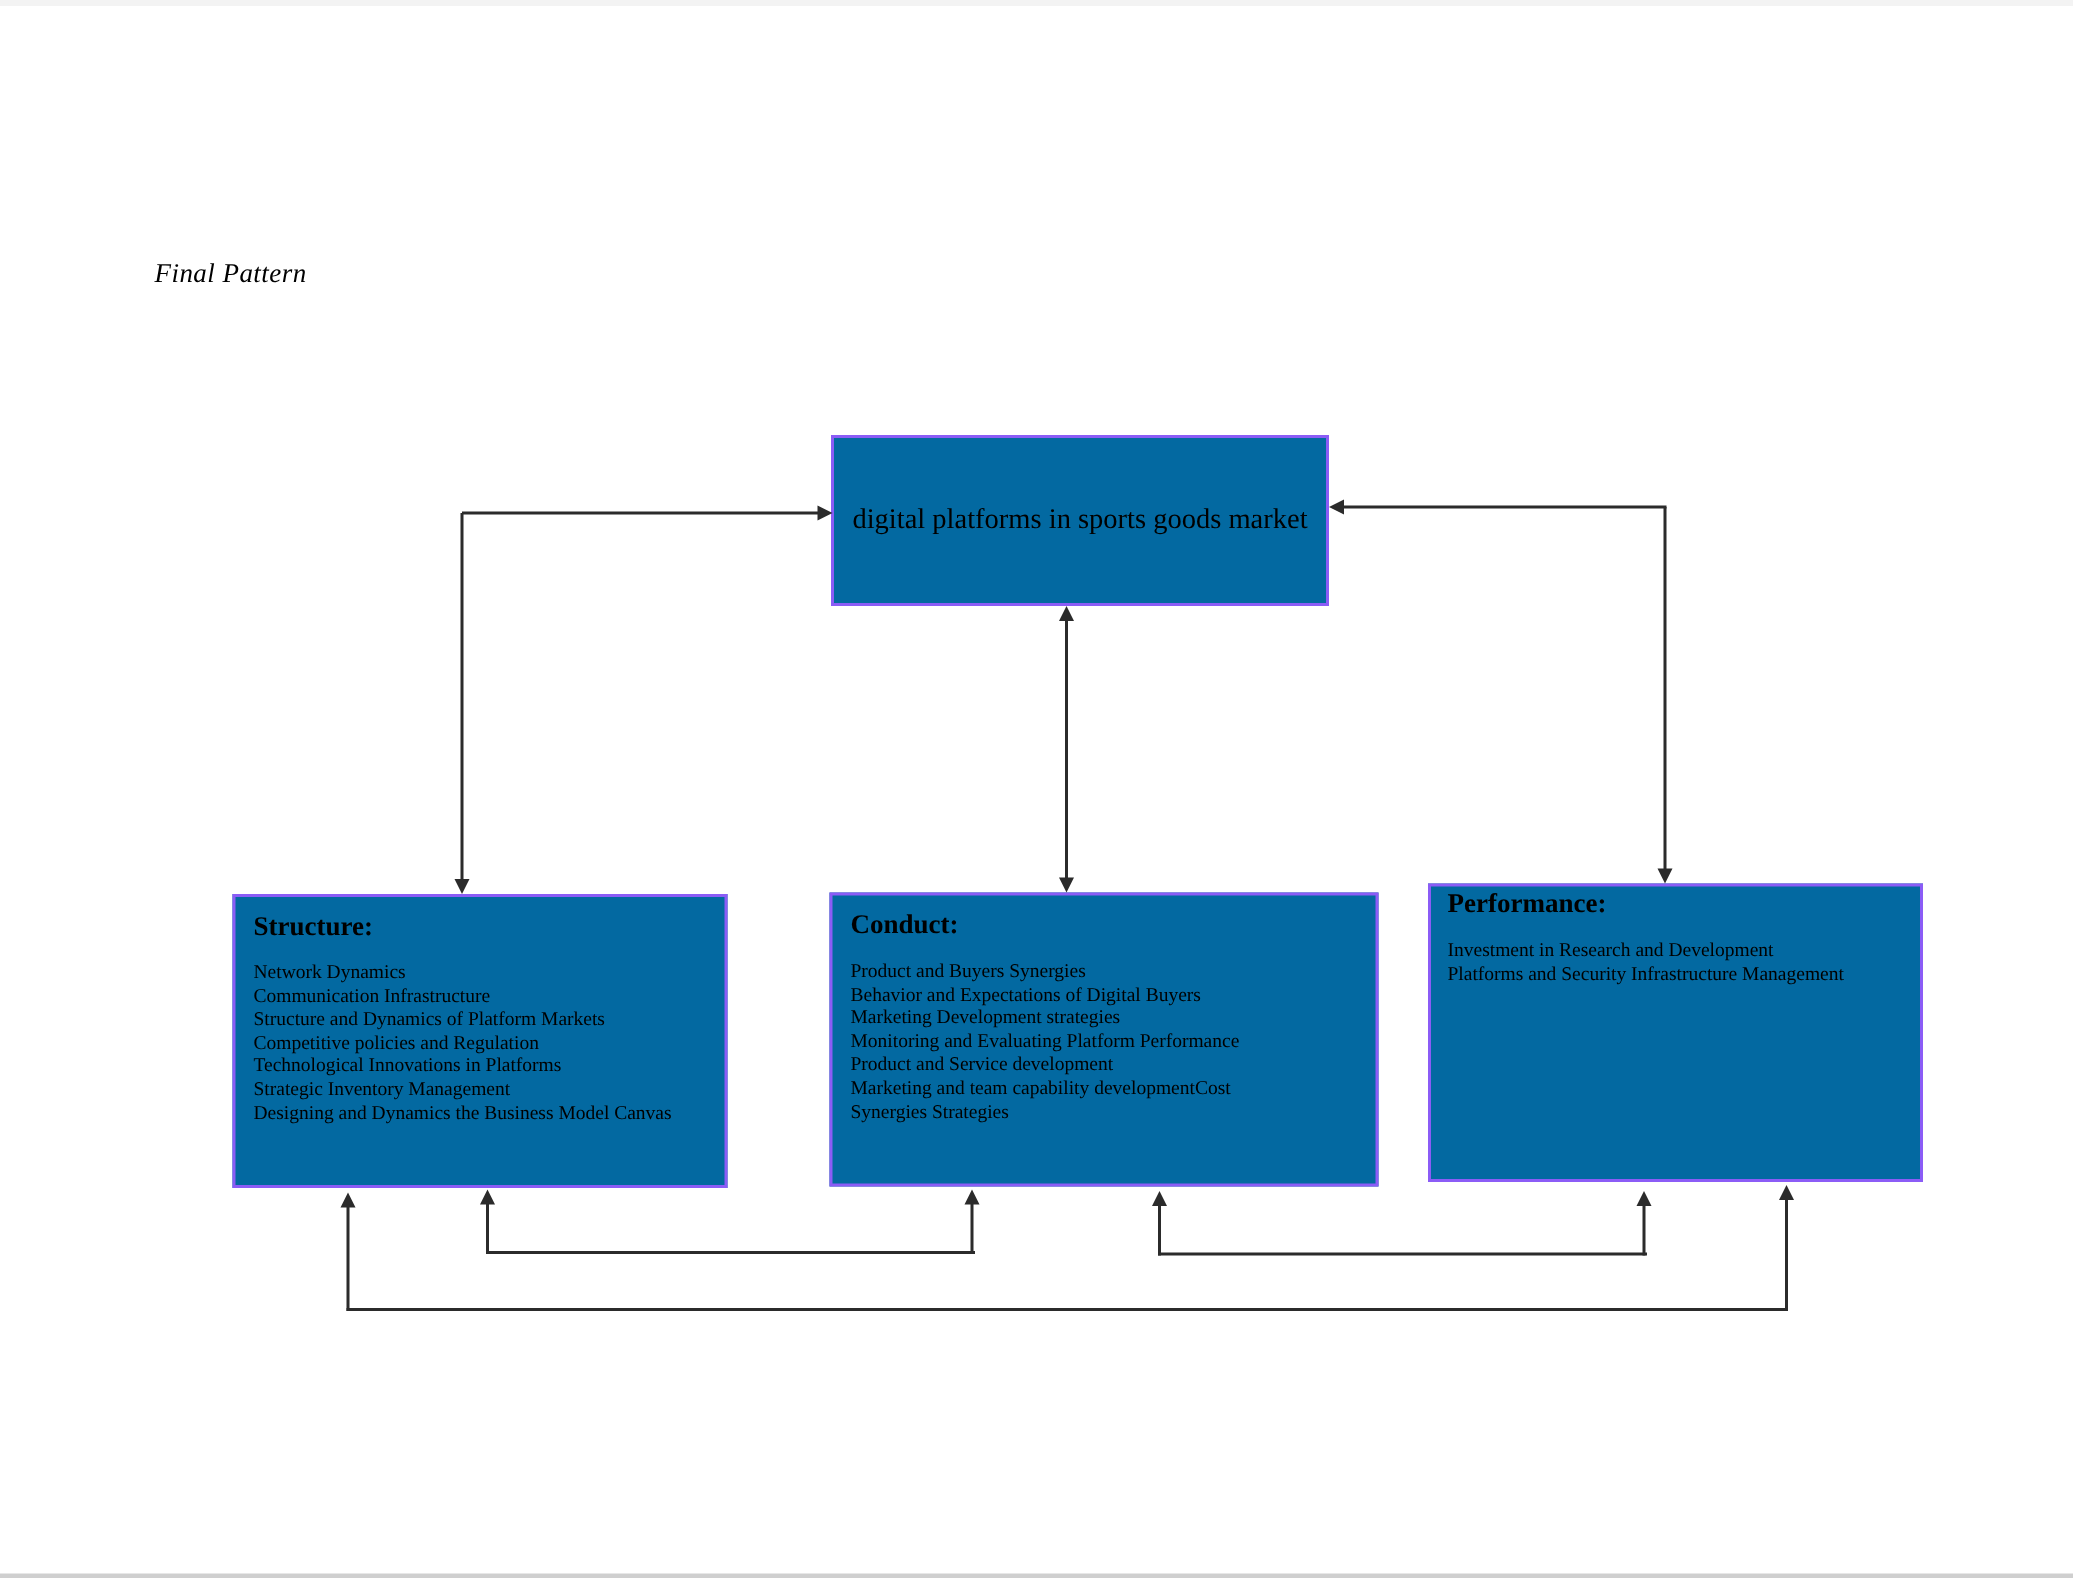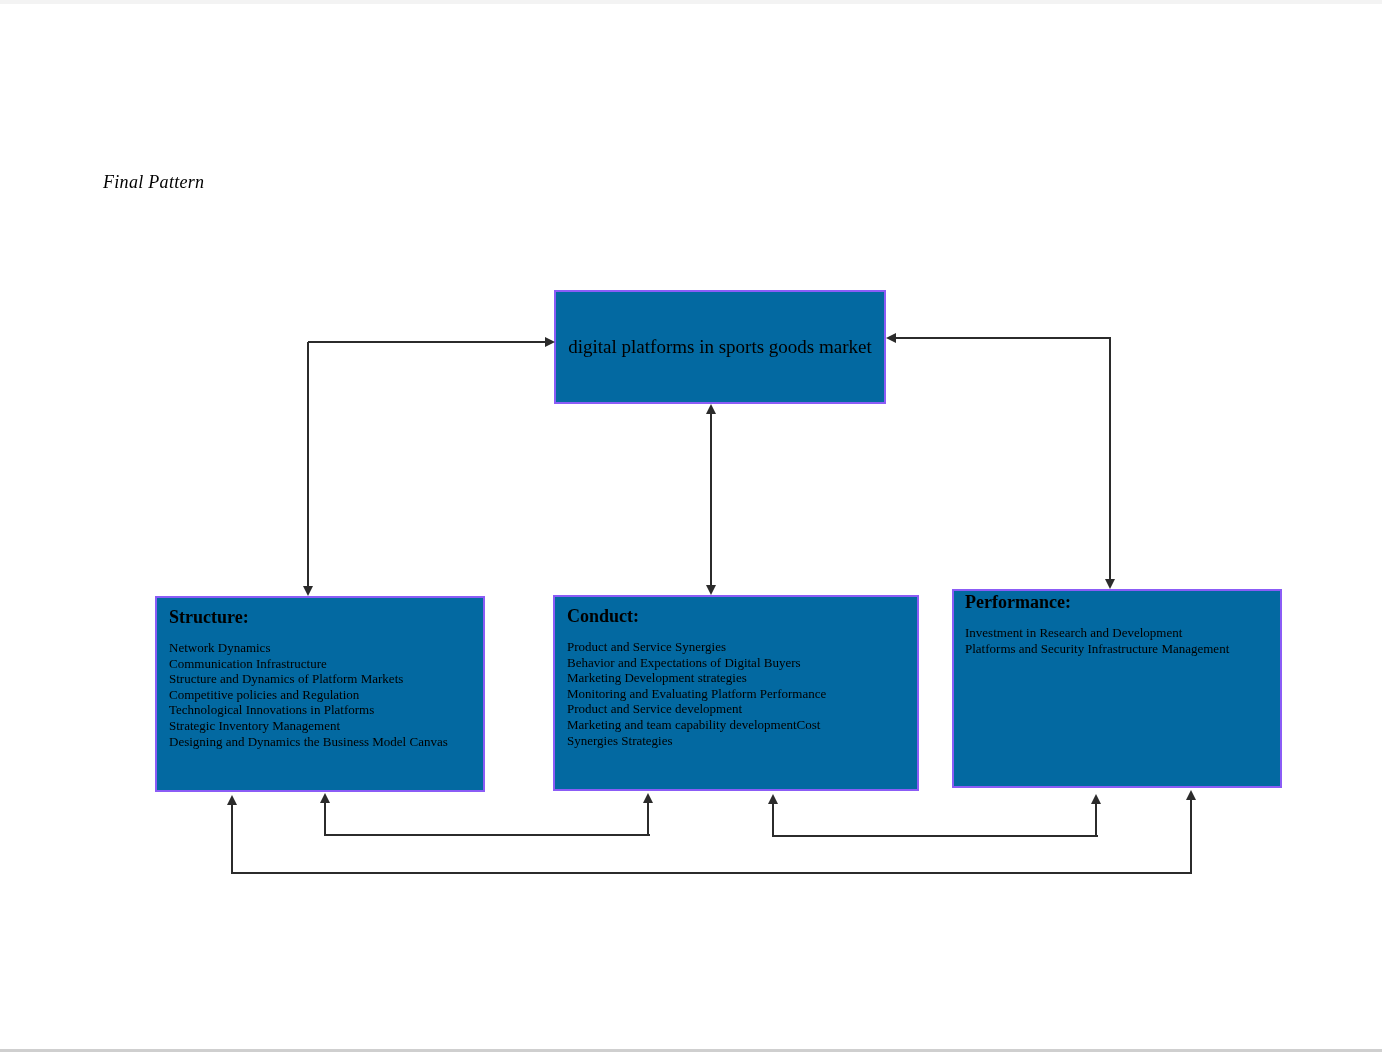--- a/index.html
+++ b/index.html
@@ -69,21 +69,21 @@
         <div>Competitive policies and Regulation</div>
         <div>Technological Innovations in Platforms</div>
         <div>Strategic Inventory Management</div>
         <div>Designing and Dynamics the Business Model Canvas</div>
       </div>
   </div>
 
   <div class="dbox conduct-box">
     <div class="box-title">Conduct:</div>
     <div class="box-items">
-        <div>Product and Service Synergies</div>
+        <div>Product and Buyers Synergies</div>
         <div>Behavior and Expectations of Digital Buyers</div>
         <div>Marketing Development strategies</div>
         <div>Monitoring and Evaluating Platform Performance</div>
         <div>Product and Service development</div>
         <div>Marketing and team capability developmentCost</div>
         <div>Synergies Strategies</div>
       </div>
   </div>
 
   <div class="dbox performance-box">

